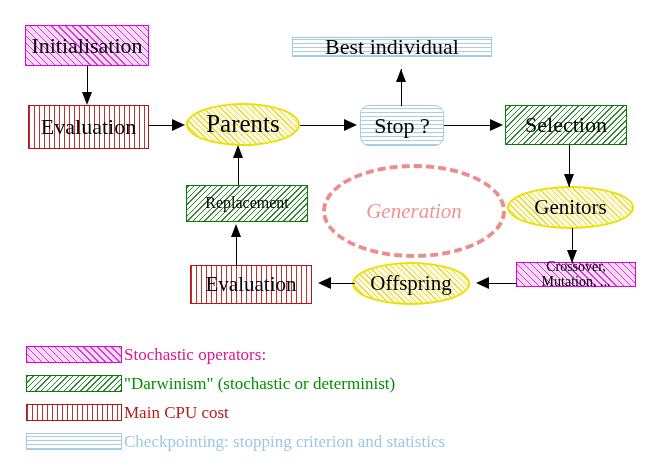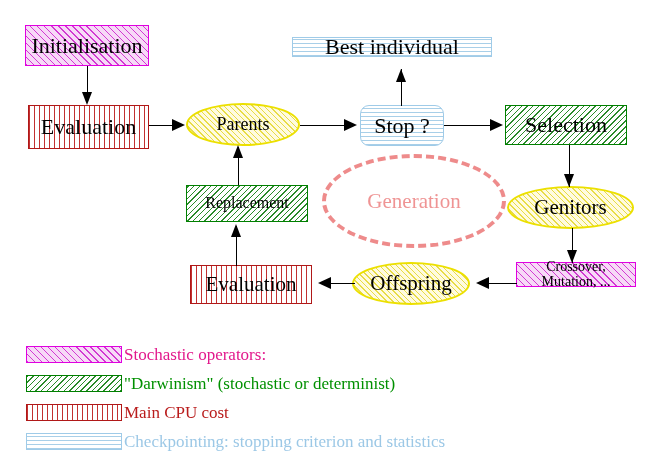--- a/index.html
+++ b/index.html
@@ -86,21 +86,21 @@
 <div id="canvas">
 
   <div class="node fill-magenta" style="left:25px;top:25px;width:124px;height:41px;font-size:22px;">
     <span class="lbl">Initialisation</span>
   </div>
 
   <div class="node fill-red" style="left:28px;top:105px;width:121px;height:44px;font-size:22px;">
     <span class="lbl">Evaluation</span>
   </div>
 
-  <div class="node fill-yellow ellipse" style="left:186px;top:103px;width:114px;height:43px;font-size:18px;">
+  <div class="node fill-yellow ellipse" style="left:186px;top:103px;width:114px;height:43px;font-size:25px;">
     <span class="lbl">Parents</span>
   </div>
 
   <div class="node fill-blue" style="left:292px;top:37px;width:200px;height:20px;font-size:22px;">
     <span class="lbl">Best individual</span>
   </div>
 
   <div class="node fill-blue rounded" style="left:360px;top:105px;width:84px;height:41px;font-size:22px;">
     <span class="lbl">Stop ?</span>
   </div>
@@ -123,21 +123,21 @@
   </div>
 
   <div class="node fill-red" style="left:190px;top:265px;width:122px;height:39px;font-size:21px;">
     <span class="lbl">Evaluation</span>
   </div>
 
   <div class="node fill-green" style="left:186px;top:185px;width:122px;height:37px;font-size:16px;">
     <span class="lbl">Replacement</span>
   </div>
 
-  <div class="gen-ellipse" style="left:322px;top:154px;width:176px;height:86px;">
+  <div class="gen-ellipse" style="left:322px;top:164px;width:176px;height:86px;font-style:italic;">
     <span class="lbl" style="font-size:21px;">Generation</span>
   </div>
 
   <div class="ln lnv" style="left:87px;top:66px;height:28px;"></div>
   <div class="arw arw-d" style="left:82px;top:92px;"></div>
 
   <div class="ln lnh" style="left:149px;top:125px;width:33px;"></div>
   <div class="arw arw-r" style="left:172px;top:119px;"></div>
 
   <div class="ln lnh" style="left:300px;top:125px;width:48px;"></div>

